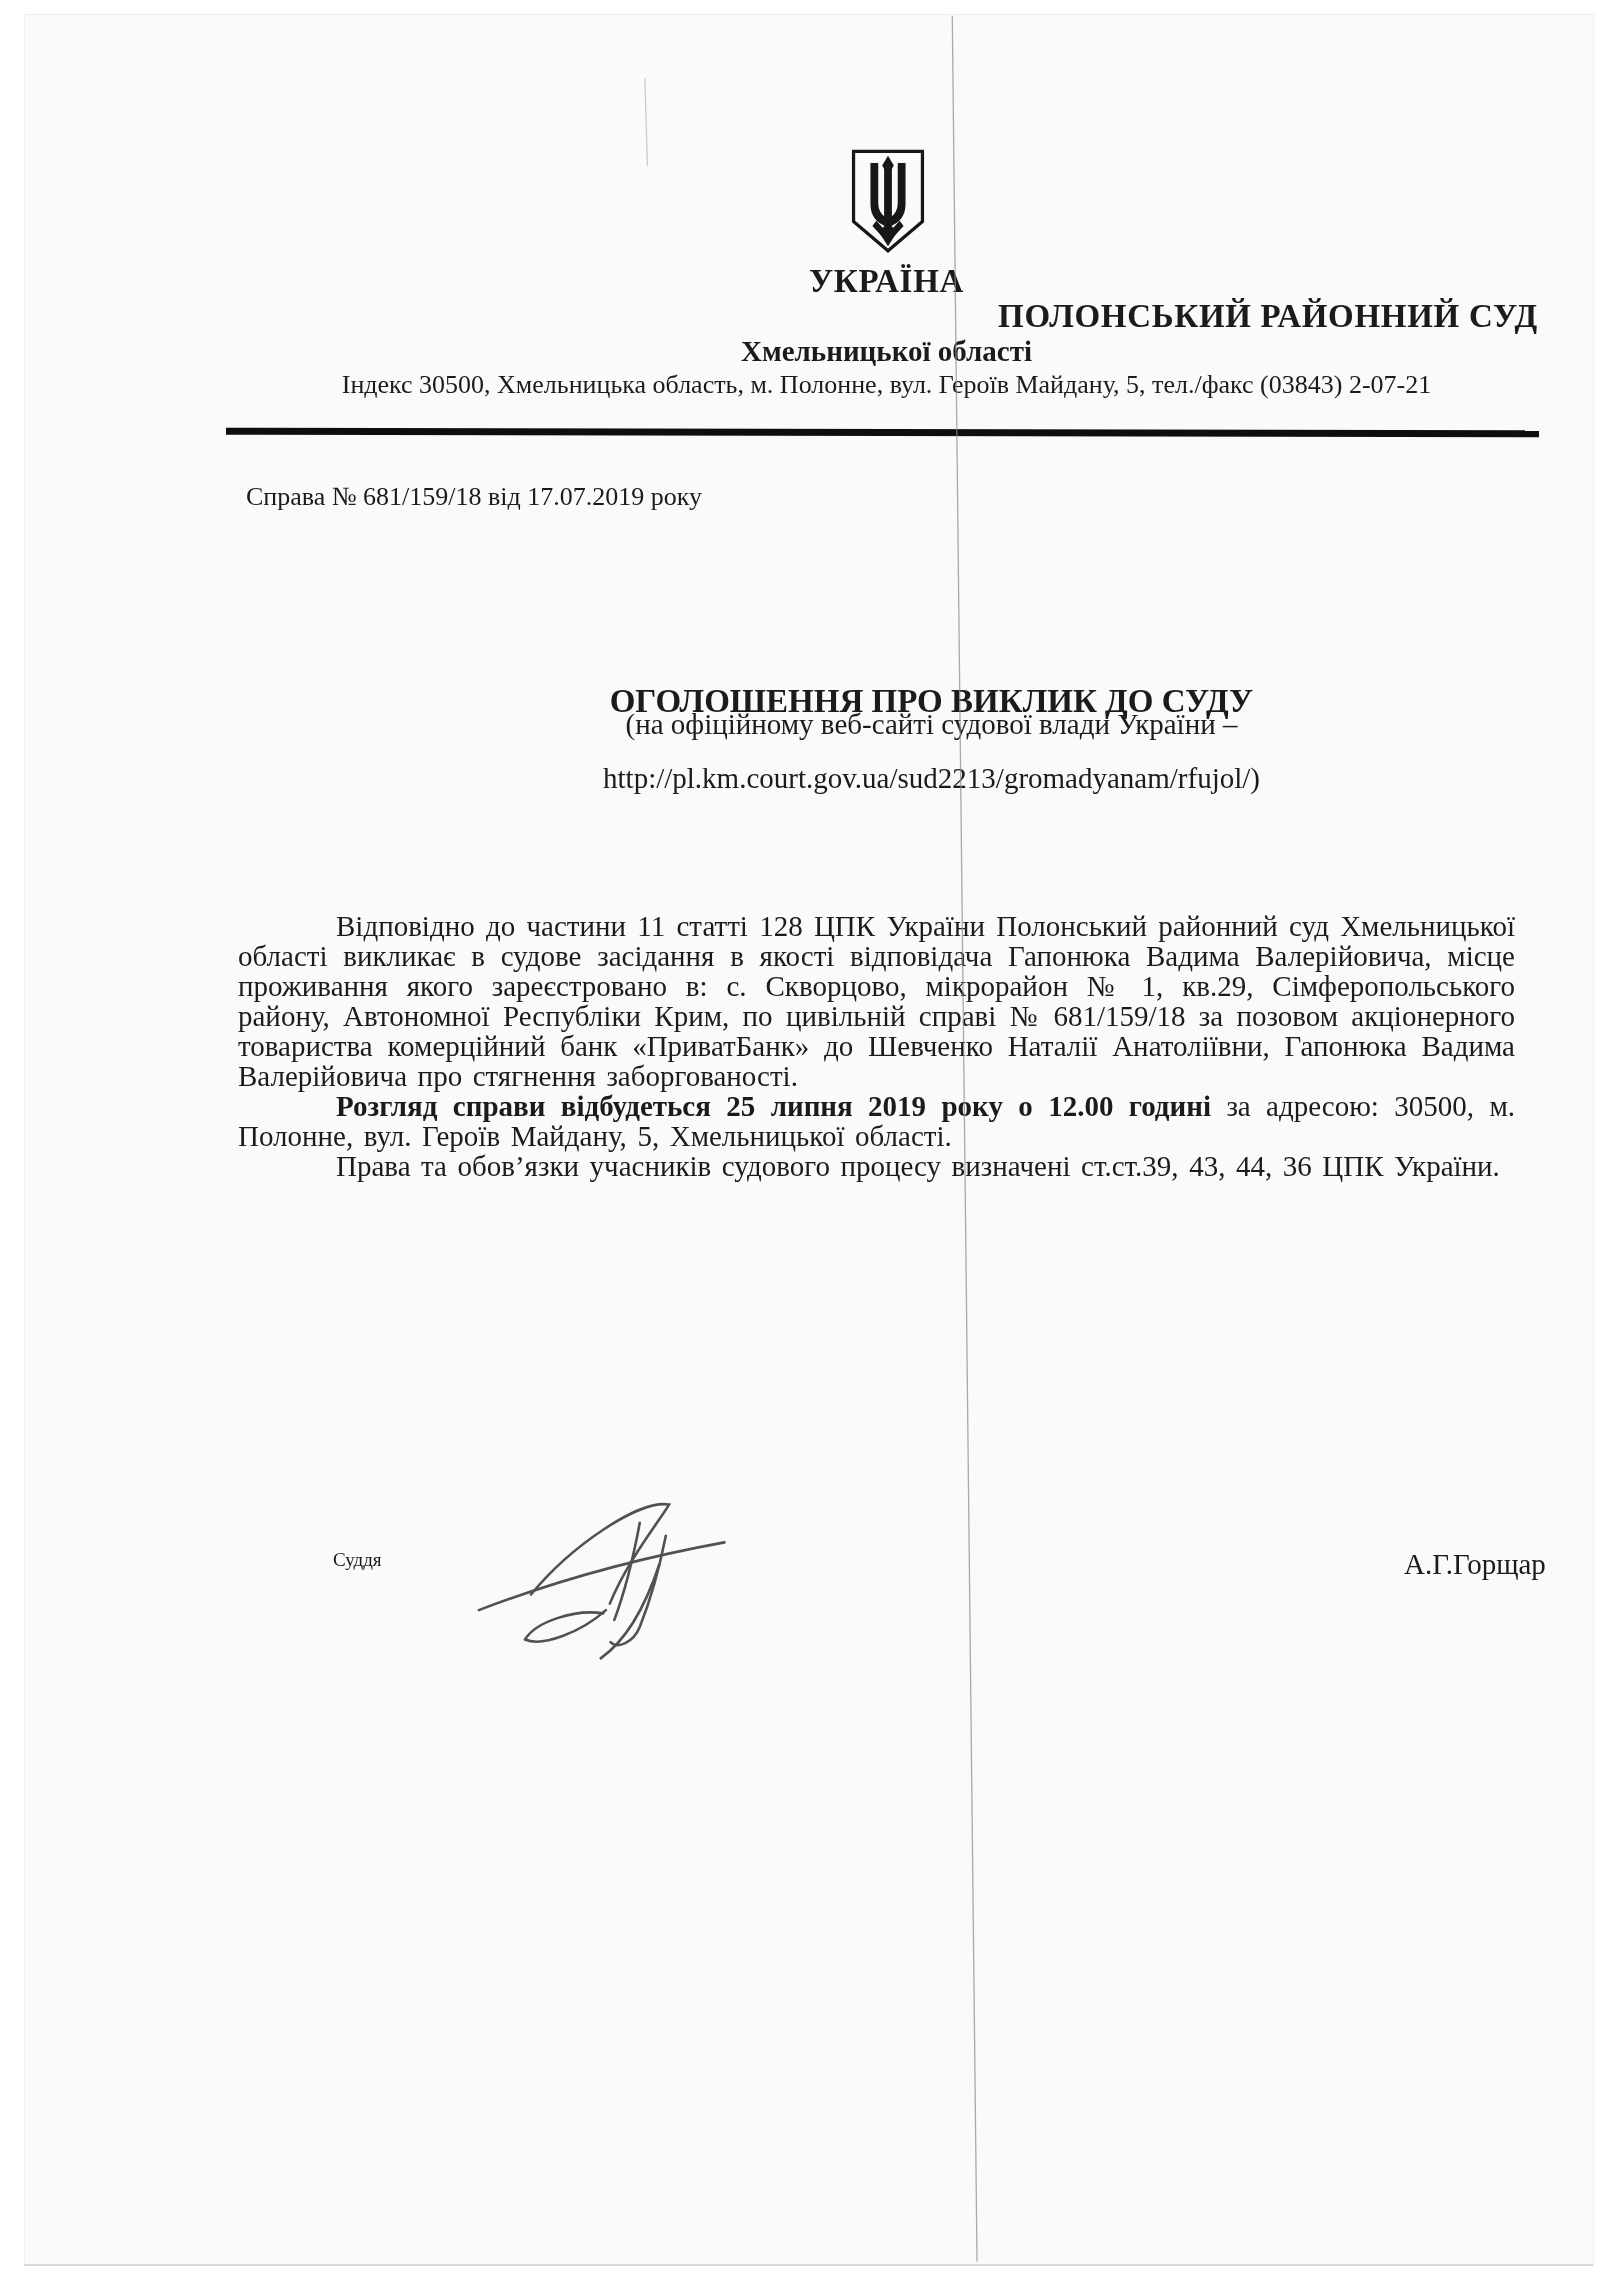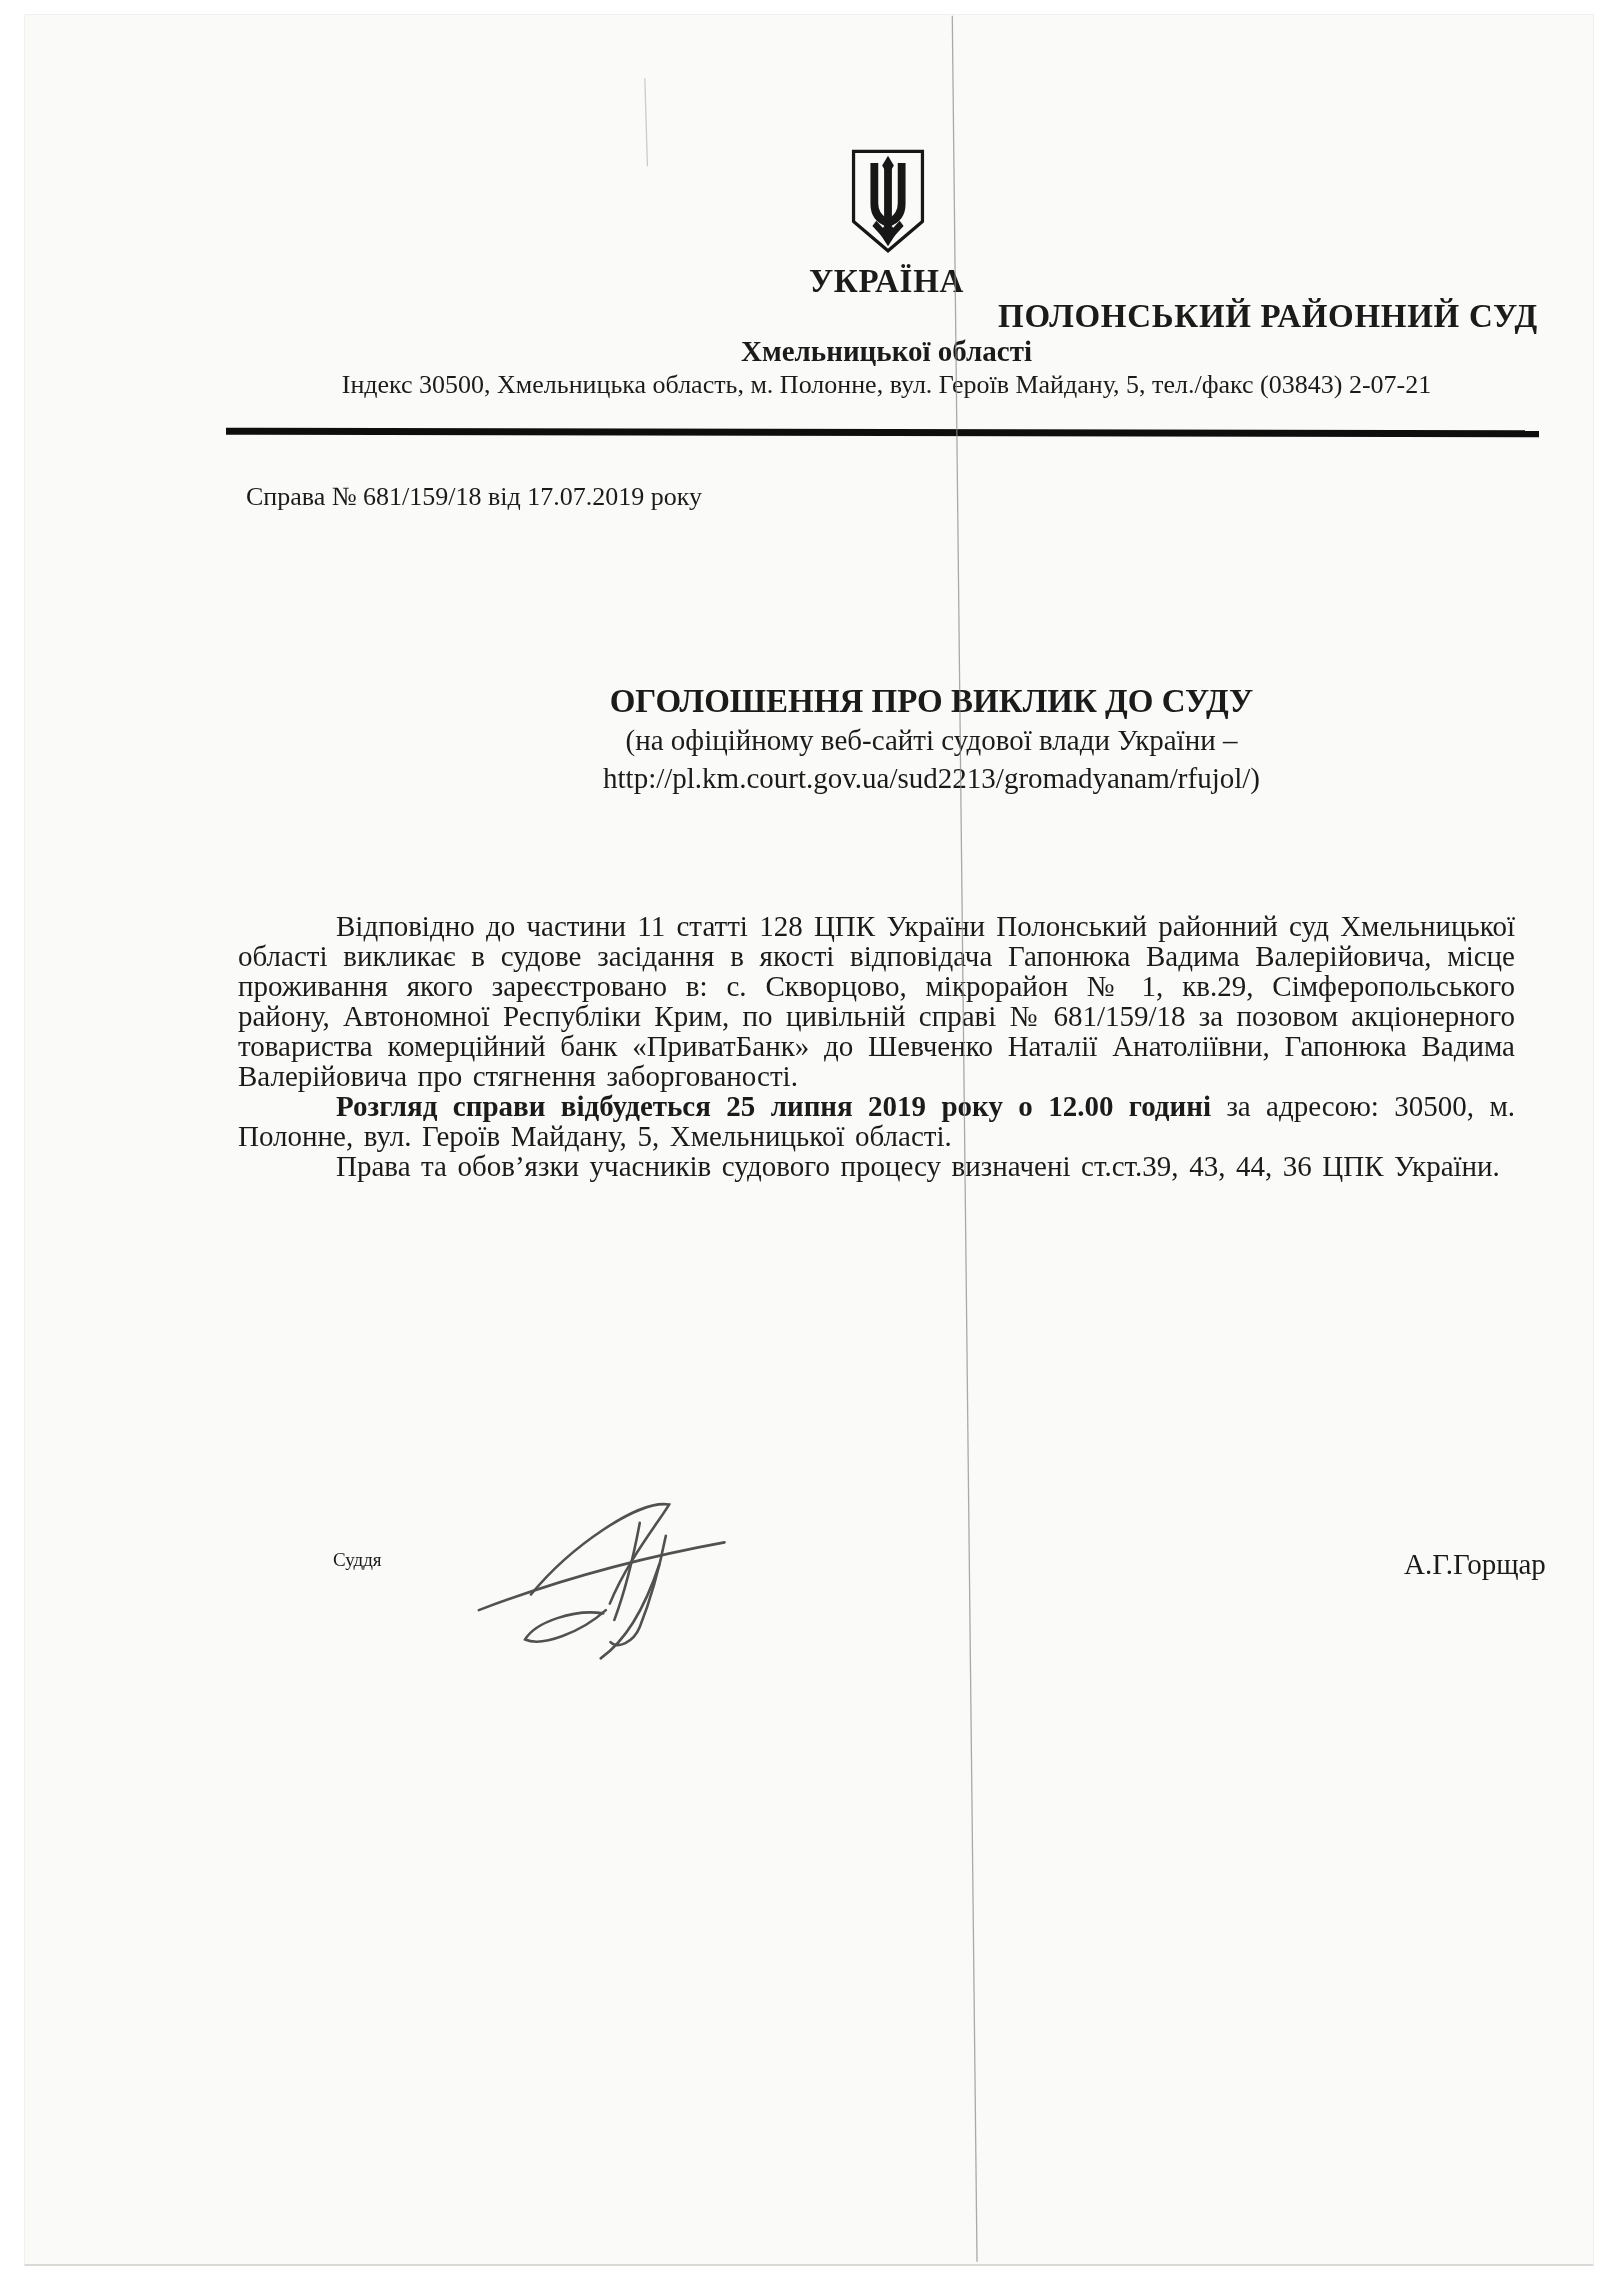--- a/index.html
+++ b/index.html
@@ -77,21 +77,21 @@
     left: 246px;
     top: 482px;
     font-size: 26px;
     white-space: nowrap;
   }
   .doc-title {
     top: 683px;
     font-size: 33px;
     font-weight: bold;
   }
-  .doc-sub1 { top: 724px; font-size: 29px; }
+  .doc-sub1 { top: 708px; font-size: 29px; }
   .doc-sub2 { top: 762px; font-size: 29px; }
   .body-block {
     position: absolute;
     left: 238px;
     top: 911px;
     width: 1277px;
     font-size: 29px;
     line-height: 30px;
     text-align: justify;
     word-spacing: 3.3px;

